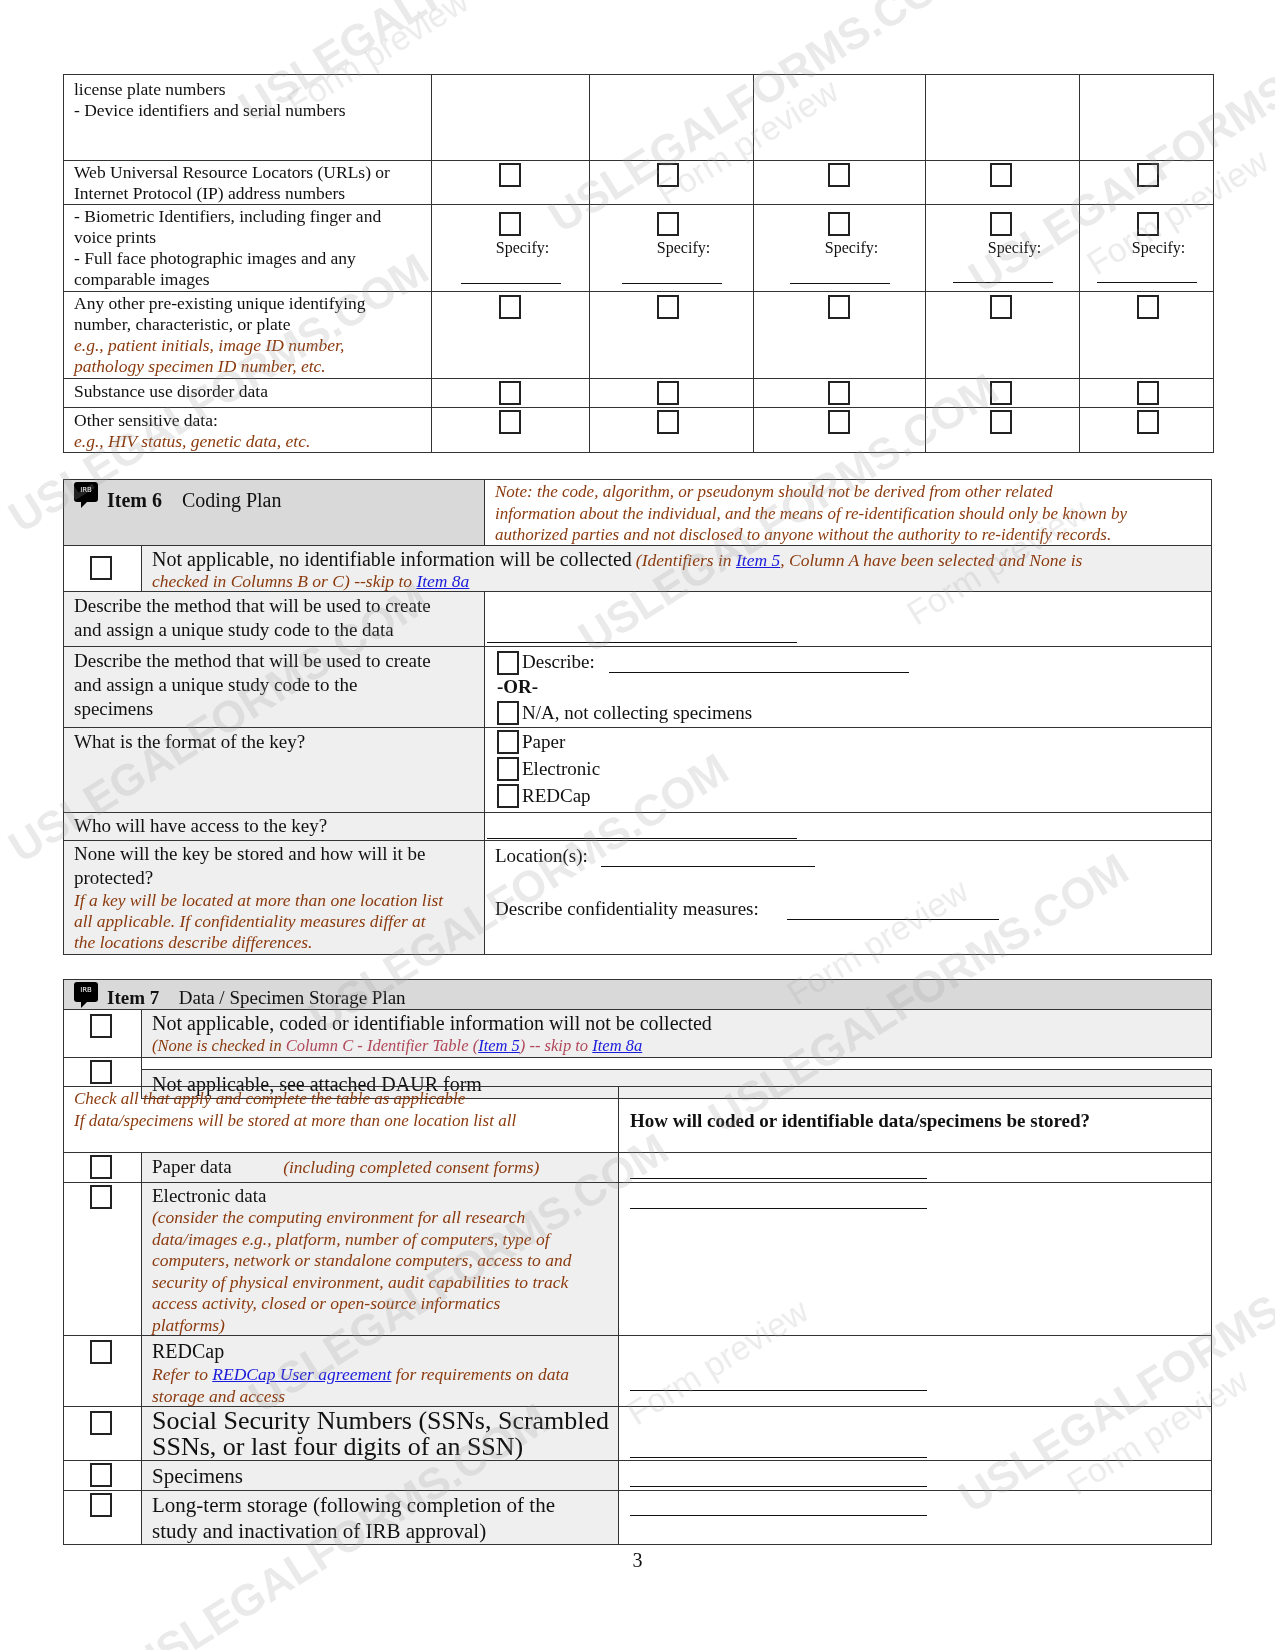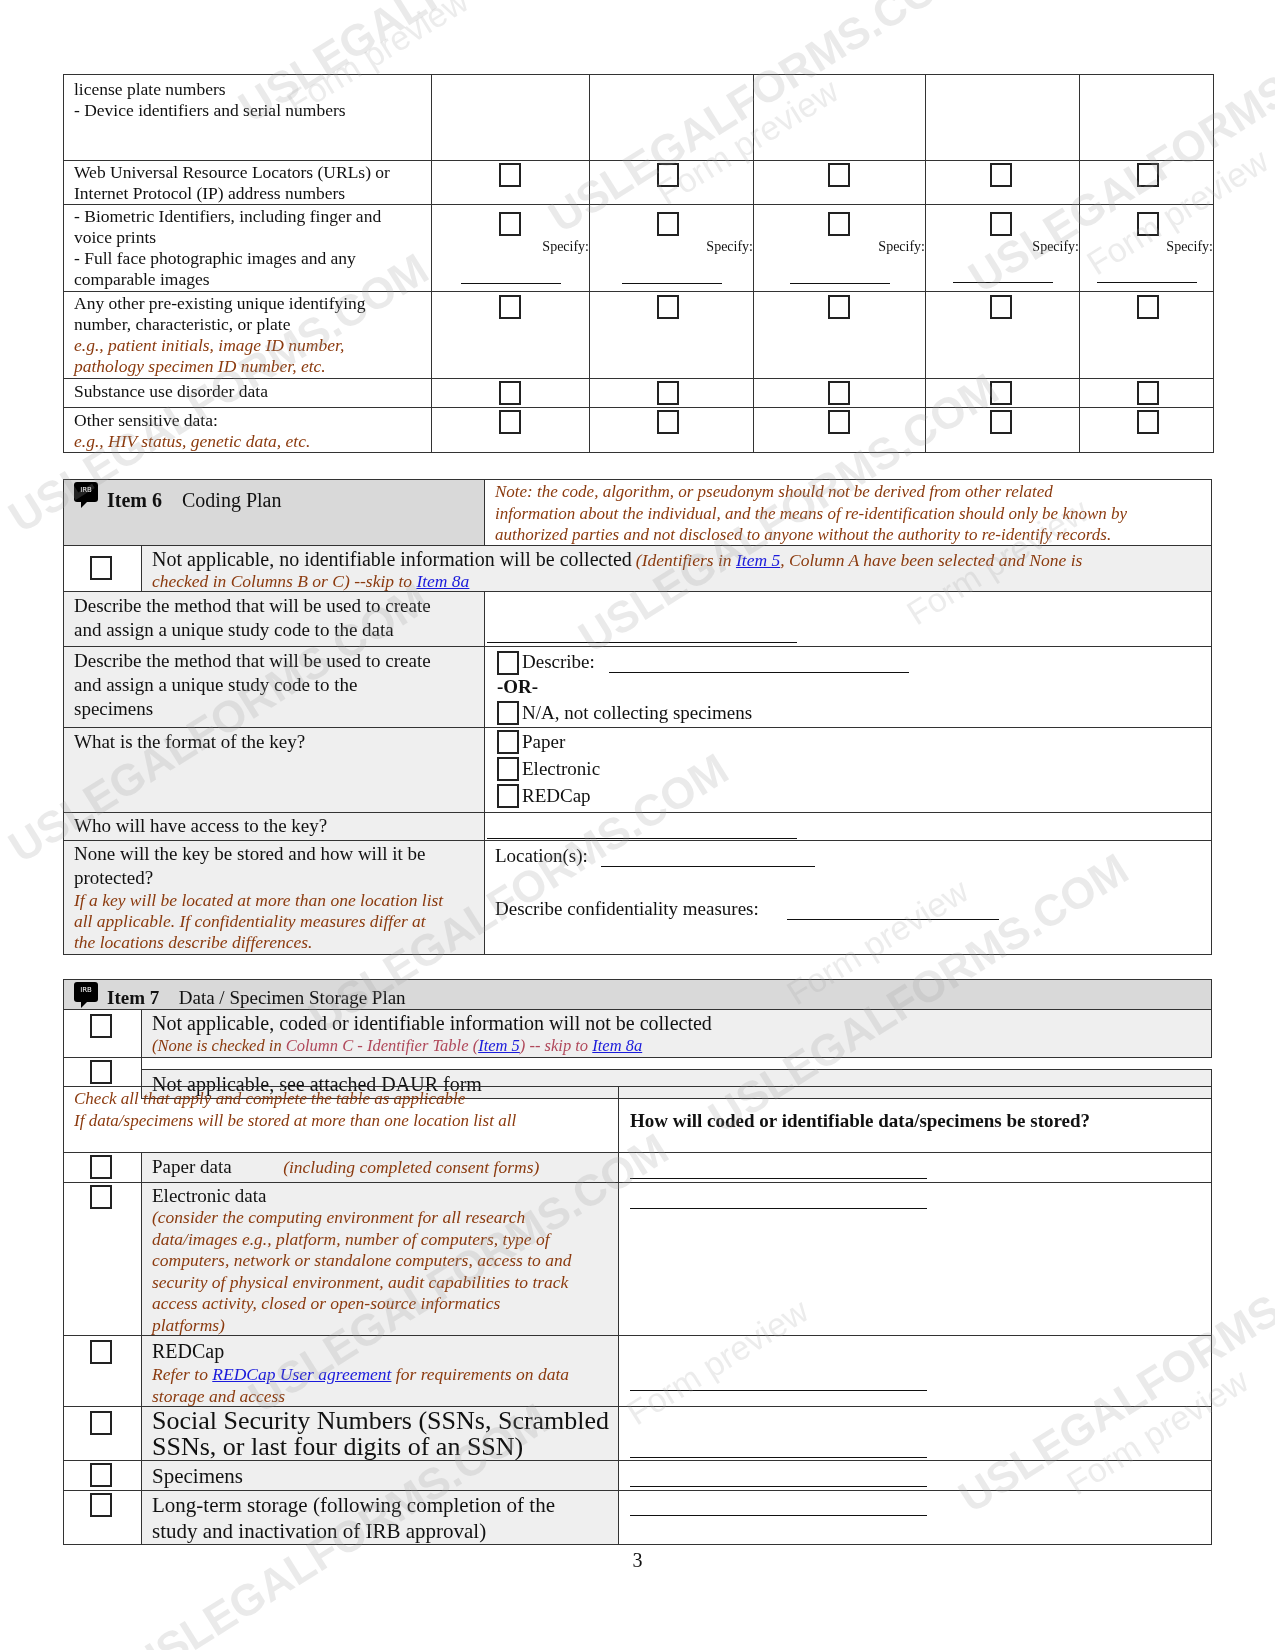--- a/index.html
+++ b/index.html
@@ -8,21 +8,21 @@
   .abs { position:absolute; box-sizing:border-box; }
   .cell { position:absolute; box-sizing:border-box; border:1.5px solid #333; }
   .gray { background:#efefef; }
   .hdr { background:#d9d9d9; }
   .txt { font-size:17.5px; line-height:21px; }
   .txt-lg { font-size:20px; line-height:25px; }
   .ital { font-style:italic; color:#8b3a0e; }
   .ital-pink { font-style:italic; color:#b0485a; }
   .link { color:#1a1adb; text-decoration:underline; font-style:italic; }
   .cb { position:absolute; width:22px; height:24px; border:2px solid #222; background:#fff; box-sizing:border-box; }
-  .specify { position:absolute; font-size:14px; text-align:right; width:100%; left:0; }
+  .specify { position:absolute; font-size:16px; text-align:center; width:100%; left:12px; }
   .uline { position:absolute; border-bottom:1.3px solid #111; height:0; }
   .irb { position:absolute; width:24px; height:20px; background:#000; border-radius:3px; color:#fff;
          font-family:"DejaVu Sans", sans-serif; font-size:7px; line-height:16px; text-align:center; }
   .irb:after { content:""; position:absolute; left:7px; bottom:-6px; border-left:6px solid #000; border-bottom:6px solid transparent; }
   .wm { position:absolute; font-family:"Liberation Sans", sans-serif; color:rgba(160,160,160,0.22);
         font-weight:bold; transform:rotate(-32deg); transform-origin:left top; white-space:nowrap; pointer-events:none; }
   .wm2 { position:absolute; font-family:"Liberation Sans", sans-serif; color:rgba(170,170,170,0.22);
          transform:rotate(-32deg); transform-origin:left top; white-space:nowrap; pointer-events:none; }
 </style>
 </head>

